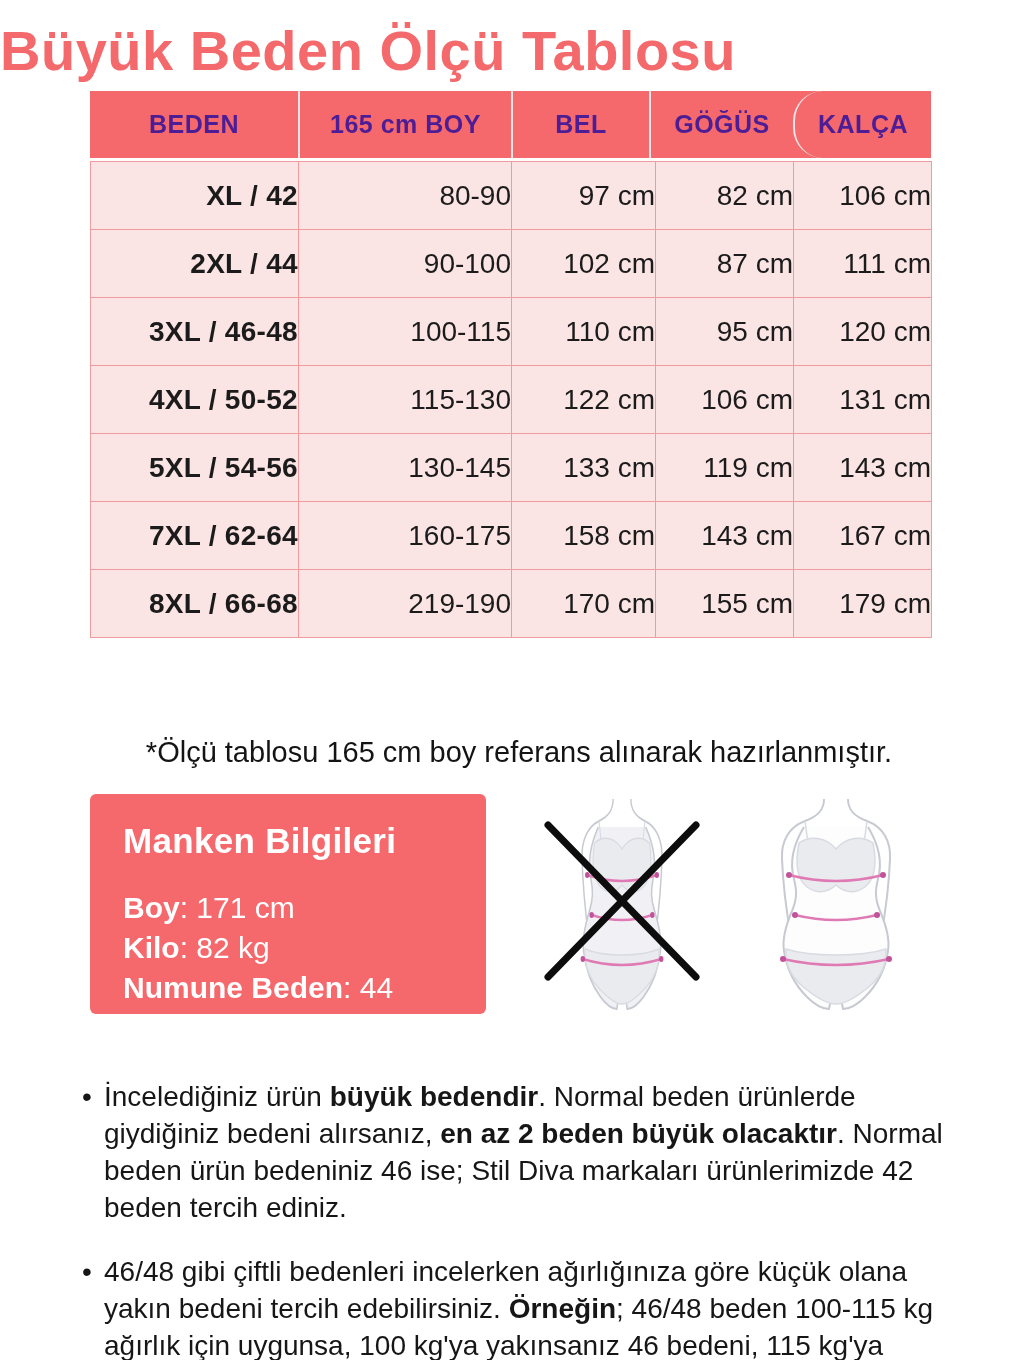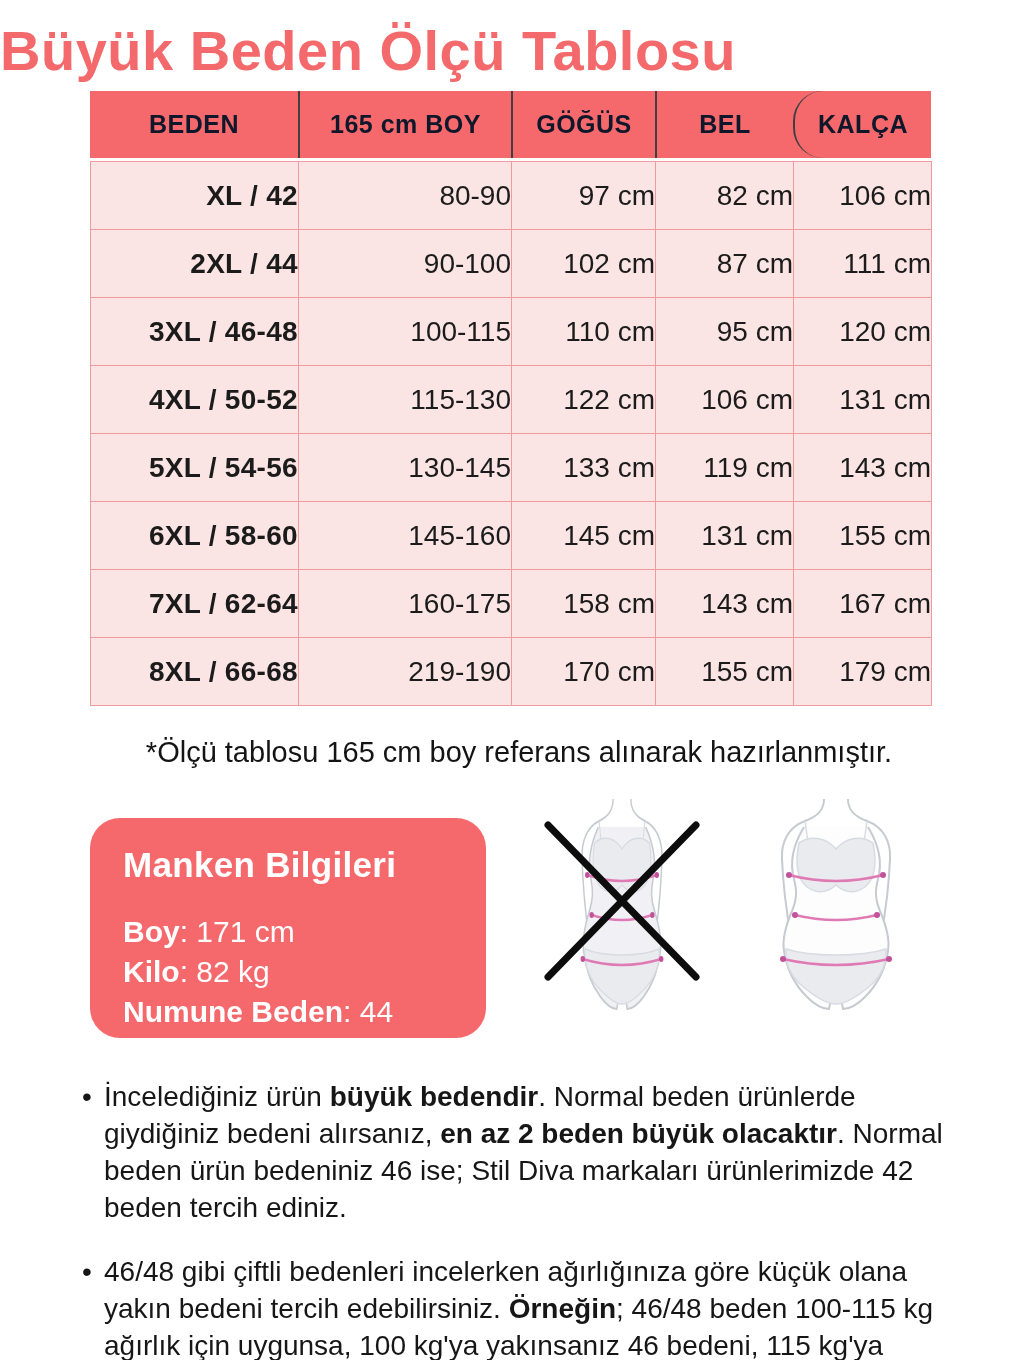--- a/index.html
+++ b/index.html
@@ -19,23 +19,23 @@
     text-align: left;
     font-size: 56px; font-weight: 800; letter-spacing: 0.5px;
     color: #f4696b;
   }
 
   
   .size-table { position: absolute; left: 90px; top: 91px; width: 841px; }
   .thead { display: flex; height: 67px; background: #f5696c; }
   .thead .hcell {
     display: flex; align-items: center; justify-content: center;
-    color: #0f172a; font-weight: 800; font-size: 25px; letter-spacing: 0.5px;
-  }
-  .thead .hcell + .hcell { border-left: 2px solid #404040; }
+    color: #4c1d95; font-weight: 800; font-size: 25px; letter-spacing: 0.5px;
+  }
+  .thead .hcell + .hcell { border-left: 2px solid #e5e5e5; }
   .c0 { width: 208px; } .c1 { width: 213px; } .c2 { width: 144px; }
   .c3 { width: 138px; } .c4 { width: 138px; border-radius: 30px; }
 
   table.tbody { border-collapse: collapse; table-layout: fixed; width: 841px; margin-top: 3px; }
   table.tbody td {
     height: 68px; background: #fbe5e4;
     border: 1px solid #f09b9d;
     text-align: right; vertical-align: middle;
     font-size: 28px; color: #1b1b1b;
   }
@@ -43,22 +43,22 @@
 
   
   .footnote {
     position: absolute; top: 736px; left: 0; width: 100%;
     text-align: center; font-size: 29px; color: #141414; padding-left: 18px;
   }
 
   
   .model-card {
     position: absolute; left: 90px; top: 794px; width: 396px; height: 220px;
-    background: #f5696c; border-radius: 30px;
-    color: #ffffff; padding: 27px 18px 0 33px; margin-top: 24px;
+    background: #f5696c; border-radius: 6px;
+    color: #ffffff; padding: 27px 18px 0 33px;
   }
   .model-card h2 { font-size: 35px; font-weight: 800; margin-bottom: 27px; letter-spacing: 0.3px; }
   .model-line { font-size: 30px; line-height: 40px; font-weight: 400; }
   .model-line .b { font-weight: 800; }
 
   
   .figures {
     position: absolute; left: 524px; top: 795px; width: 410px; height: 215px;
     display: flex; justify-content: space-between;
   }
@@ -83,22 +83,22 @@
 <body>
 
 <div class="page">
 
   <h1 class="title">Büyük Beden Ölçü Tablosu</h1>
 
   <div class="size-table">
     <div class="thead">
       <div class="hcell c0">BEDEN</div>
       <div class="hcell c1">165 cm BOY</div>
+      <div class="hcell c3">BEL</div>
       <div class="hcell c2">GÖĞÜS</div>
-      <div class="hcell c3">BEL</div>
       <div class="hcell c4">KALÇA</div>
     </div>
     <table class="tbody">
       <colgroup>
           <col style="width:208px">
           <col style="width:213px">
           <col style="width:144px">
           <col style="width:138px">
           <col style="width:138px">
         </colgroup>
@@ -132,27 +132,20 @@
           <td>131 cm</td>
         </tr>
         <tr>
           <td class="size-col">5XL / 54-56</td>
           <td>130-145</td>
           <td>133 cm</td>
           <td>119 cm</td>
           <td>143 cm</td>
         </tr>
         <tr>
-          <td class="size-col">6XL / 58-60</td>
-          <td>145-160</td>
-          <td>145 cm</td>
-          <td>131 cm</td>
-          <td>155 cm</td>
-        </tr>
-        <tr>
           <td class="size-col">7XL / 62-64</td>
           <td>160-175</td>
           <td>158 cm</td>
           <td>143 cm</td>
           <td>167 cm</td>
         </tr>
         <tr>
           <td class="size-col">8XL / 66-68</td>
           <td>219-190</td>
           <td>170 cm</td>

